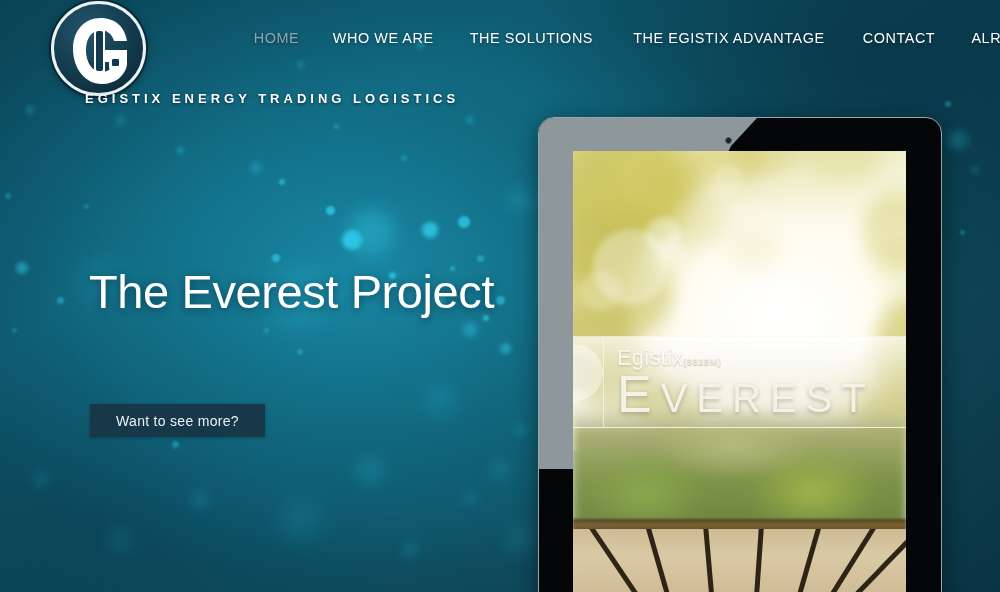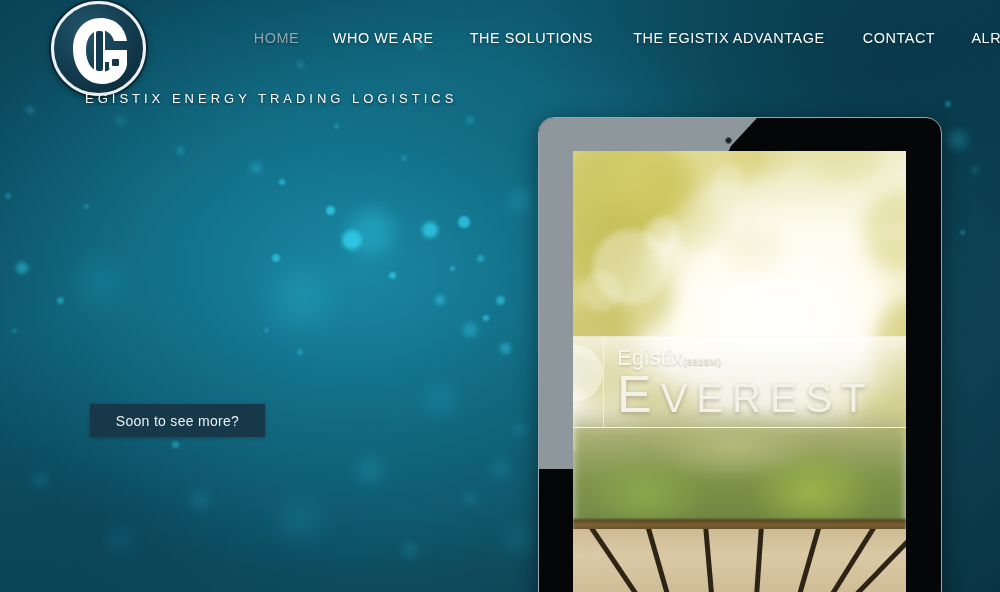--- a/index.html
+++ b/index.html
@@ -68,21 +68,21 @@
     left: 17px; top: 12px;
     width: 60px; height: 70px;
   }
 
   #brand-tagline {
     position: absolute;
     left: 55px; top: 91px;
     color: #ffffff;
     font-size: 13px;
     letter-spacing: 4.0px;
-    font-weight: 400;
+    font-weight: 700;
     text-shadow: 0 1px 3px rgba(0,20,30,0.7);
     white-space: nowrap;
     padding-left: 30px;
   }
 
   #nav {
     position: absolute;
     top: 26px;
     left: 238px;
     display: flex;
@@ -384,23 +384,24 @@
       <span class="nav-item active">HOME</span>
       <span class="nav-item">WHO WE ARE</span>
       <span class="nav-item">THE SOLUTIONS</span>
       <span class="nav-item">THE EGISTIX ADVANTAGE</span>
       <span class="nav-item">CONTACT</span>
       <span class="nav-item">ALREADY A CLIENT</span>
     </nav>
   </div>
 
   <div id="hero">
+    <div class="hero-line">The Everest Project</div>
   </div>
 
-  <div id="cta-button">Soon to see more?</div>
+  <div id="cta-button">Want to see more?</div>
 
   <div id="tablet">
     <div id="tablet-frame">
       <div id="bezel-highlight"></div>
       <div id="camera-dot"></div>
 
       <div id="tablet-screen">
         <div class="screen-sky"></div>
         <div id="foliage-layer" style="position: absolute; inset: 0px;">
             <div class="foliage" style="left: -20px; top: -18px; width: 130px; height: 110px; background: rgb(195, 187, 68); opacity: 0.85;"></div>

